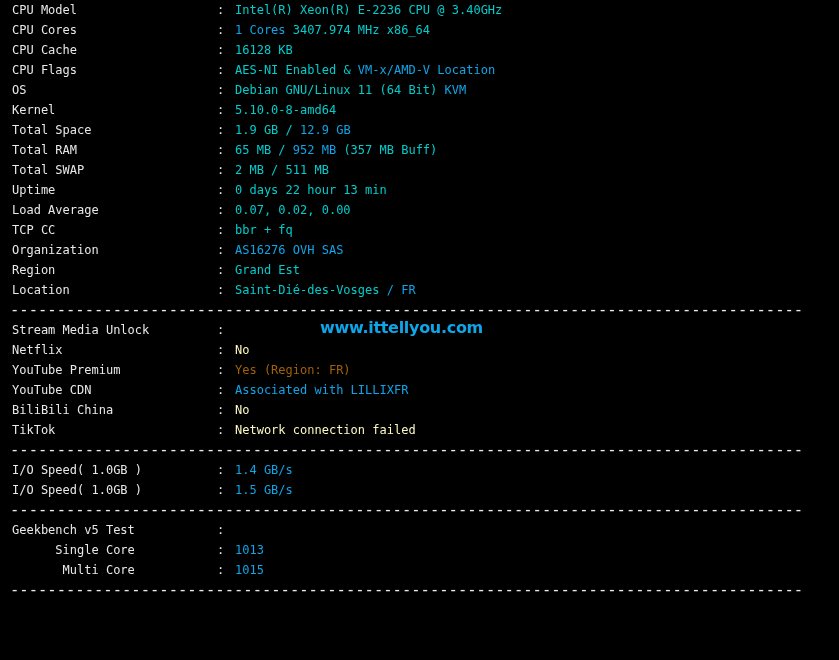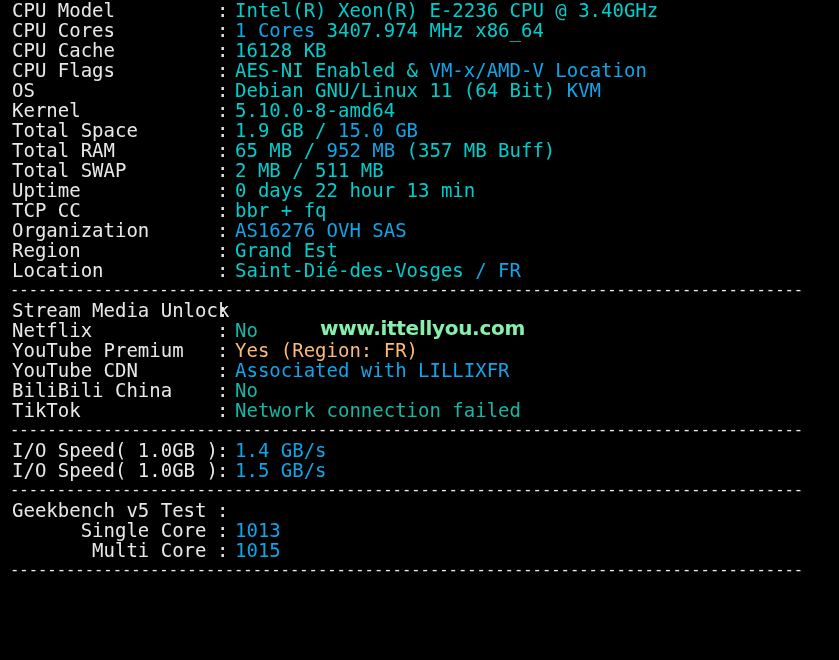--- a/index.html
+++ b/index.html
@@ -19,42 +19,42 @@
     width: 839px;
     height: 660px;
     background: #000000;
     padding: 0;
     box-sizing: border-box;
   }
   .line {
     position: relative;
     height: 20px;
     line-height: 20px;
-    font-size: 19px;
+    font-size: 12px;
     white-space: pre;
     letter-spacing: 0px;
     padding-left: 12px;
     box-sizing: border-box;
   }
   .lbl {
     display: inline-block;
     width: 205px;
     color: #e8e8e8;
     white-space: pre;
   }
   .colon {
     display: inline-block;
     width: 18px;
     color: #e8e8e8;
   }
   .val { white-space: pre; }
   .c-cyan   { color: #00cdcd; }
   .c-yellow { color: #0ea5e9; }
-  .c-green  { color: #fdba74; }
-  .c-red    { color: #14b8a6; }
+  .c-green  { color: #a16207; }
+  .c-red    { color: #fef9c3; }
 
   .sep {
     height: 20px;
     line-height: 20px;
     padding-left: 10px;
     font-size: 15.5px;
     color: #e8e8e8;
     white-space: pre;
     overflow: hidden;
     letter-spacing: 0px;
@@ -64,45 +64,46 @@
     width: 839px;
     overflow: hidden;
     height: 20px;
   }
   .watermark {
     position: absolute;
     left: 320px;
     top: 318px;
     font-family: "DejaVu Sans", "Liberation Sans", sans-serif;
     font-weight: bold;
-    font-size: 20px;
+    font-size: 16px;
     line-height: 20px;
-    color: #86efac;
+    color: #0ea5e9;
     letter-spacing: -0.3px;
     z-index: 5;
   }
 </style>
 </head>
 <body>
 
 <div id="terminal">
 
   <div class="watermark">www.ittellyou.com</div>
 
   <div>
       <div class="line"><span class="lbl">CPU Model</span><span class="colon">:</span><span class="val"><span class="c-cyan">Intel(R) Xeon(R) E-2236 CPU @ 3.40GHz</span></span></div>
       <div class="line"><span class="lbl">CPU Cores</span><span class="colon">:</span><span class="val"><span class="c-yellow">1 Cores</span><span class="c-cyan"> 3407.974 MHz x86_64</span></span></div>
       <div class="line"><span class="lbl">CPU Cache</span><span class="colon">:</span><span class="val"><span class="c-cyan">16128 KB</span></span></div>
       <div class="line"><span class="lbl">CPU Flags</span><span class="colon">:</span><span class="val"><span class="c-cyan">AES-NI Enabled</span><span class="c-cyan"> &amp; </span><span class="c-yellow">VM-x/AMD-V Location</span></span></div>
       <div class="line"><span class="lbl">OS</span><span class="colon">:</span><span class="val"><span class="c-cyan">Debian GNU/Linux 11 (64 Bit) </span><span class="c-yellow">KVM</span></span></div>
       <div class="line"><span class="lbl">Kernel</span><span class="colon">:</span><span class="val"><span class="c-cyan">5.10.0-8-amd64</span></span></div>
-      <div class="line"><span class="lbl">Total Space</span><span class="colon">:</span><span class="val"><span class="c-cyan">1.9 GB / </span><span class="c-yellow">15.0 GB</span></span></div>
+      <div class="line"><span class="lbl">Total Space</span><span class="colon">:</span><span class="val"><span class="c-cyan">1.9 GB / </span><span class="c-yellow">12.9 GB</span></span></div>
       <div class="line"><span class="lbl">Total RAM</span><span class="colon">:</span><span class="val"><span class="c-cyan">65 MB / </span><span class="c-yellow">952 MB</span><span class="c-cyan"> (357 MB Buff)</span></span></div>
       <div class="line"><span class="lbl">Total SWAP</span><span class="colon">:</span><span class="val"><span class="c-cyan">2 MB / 511 MB</span></span></div>
       <div class="line"><span class="lbl">Uptime</span><span class="colon">:</span><span class="val"><span class="c-cyan">0 days 22 hour 13 min</span></span></div>
+      <div class="line"><span class="lbl">Load Average</span><span class="colon">:</span><span class="val"><span class="c-cyan">0.07, 0.02, 0.00</span></span></div>
       <div class="line"><span class="lbl">TCP CC</span><span class="colon">:</span><span class="val"><span class="c-cyan">bbr + fq</span></span></div>
       <div class="line"><span class="lbl">Organization</span><span class="colon">:</span><span class="val"><span class="c-yellow">AS16276 OVH SAS</span></span></div>
       <div class="line"><span class="lbl">Region</span><span class="colon">:</span><span class="val"><span class="c-cyan">Grand Est</span></span></div>
       <div class="line"><span class="lbl">Location</span><span class="colon">:</span><span class="val"><span class="c-cyan">Saint-Dié-des-Vosges </span><span class="c-yellow">/ FR</span></span></div>
     </div>
 
   <div class="sep"><span>-------------------------------------------------------------------------------------</span></div>
 
   <div>
       <div class="line"><span class="lbl">Stream Media Unlock</span><span class="colon">:</span><span class="val"></span></div>

